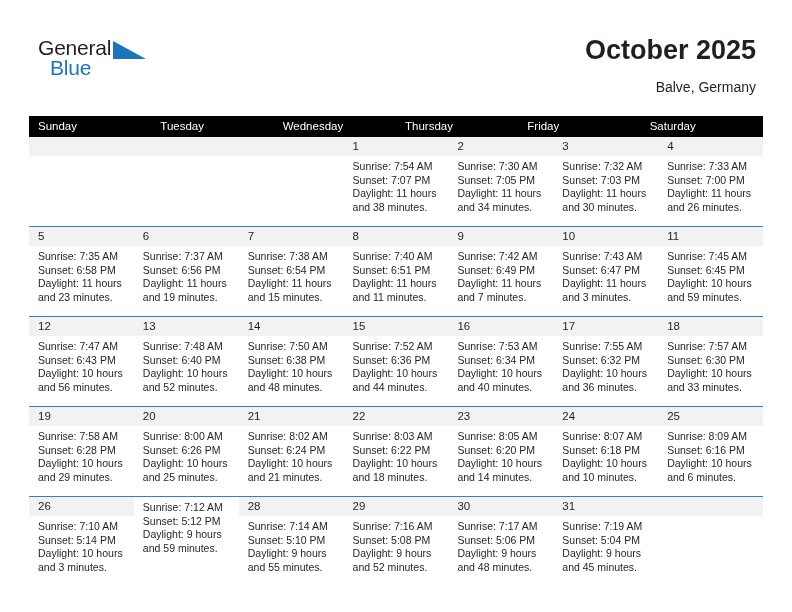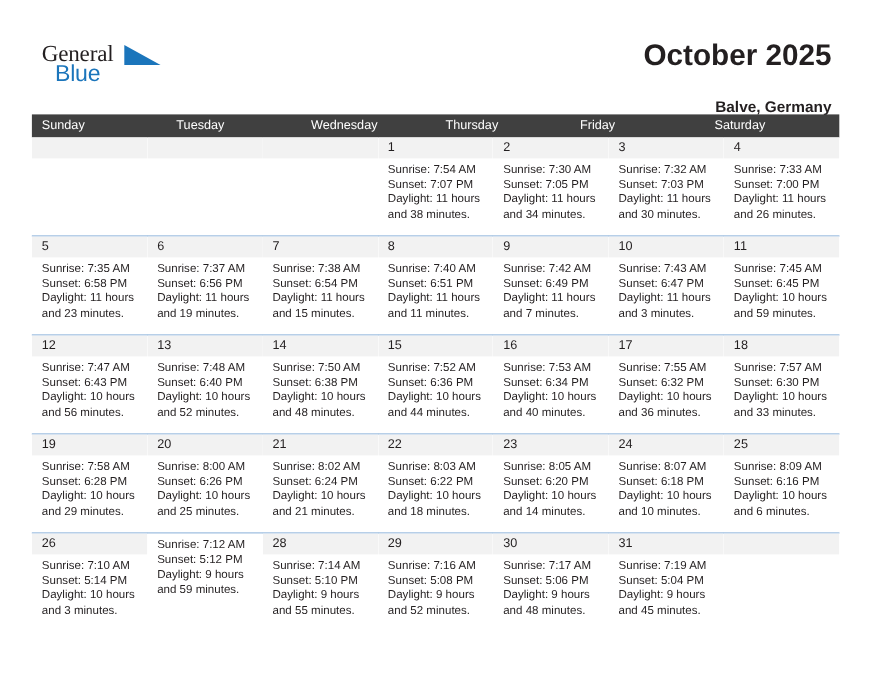--- a/index.html
+++ b/index.html
@@ -38,21 +38,20 @@
   }
   .logo-general {
     position: absolute;
     left: 0;
     top: 0;
     font-size: 21px;
     letter-spacing: -0.2px;
     color: #231f20;
     line-height: 24px;
     white-space: nowrap;
-    font-family: Liberation Serif, serif;
   }
   .logo-blue {
     position: absolute;
     left: 12px;
     top: 20px;
     font-size: 21px;
     letter-spacing: -0.2px;
     color: #1b75bb;
     line-height: 24px;
     white-space: nowrap;
@@ -73,39 +72,39 @@
     text-align: right;
   }
   .cal-title {
     font-size: 27px;
     font-weight: bold;
     color: #231f20;
     line-height: 32px;
     white-space: nowrap;
   }
   .cal-sub {
-    margin-top: 23px;
+    margin-top: 13px;
     font-size: 14px;
     color: #231f20;
     line-height: 16px;
     white-space: nowrap;
-    font-weight: bold;
   }
 
   
   .calendar {
     position: absolute;
     left: 29px;
     top: 104px;
     width: 734px;
   }
   .dow-row {
     display: flex;
-    background: #404040;
+    background: #000000;
     height: 21px;
+    margin-top: 12px;
   }
   .dow {
     flex: 1 1 0;
     color: #ffffff;
     font-size: 11.5px;
     line-height: 21px;
     padding-left: 9px;
     box-sizing: border-box;
     white-space: nowrap;
     overflow: hidden;

